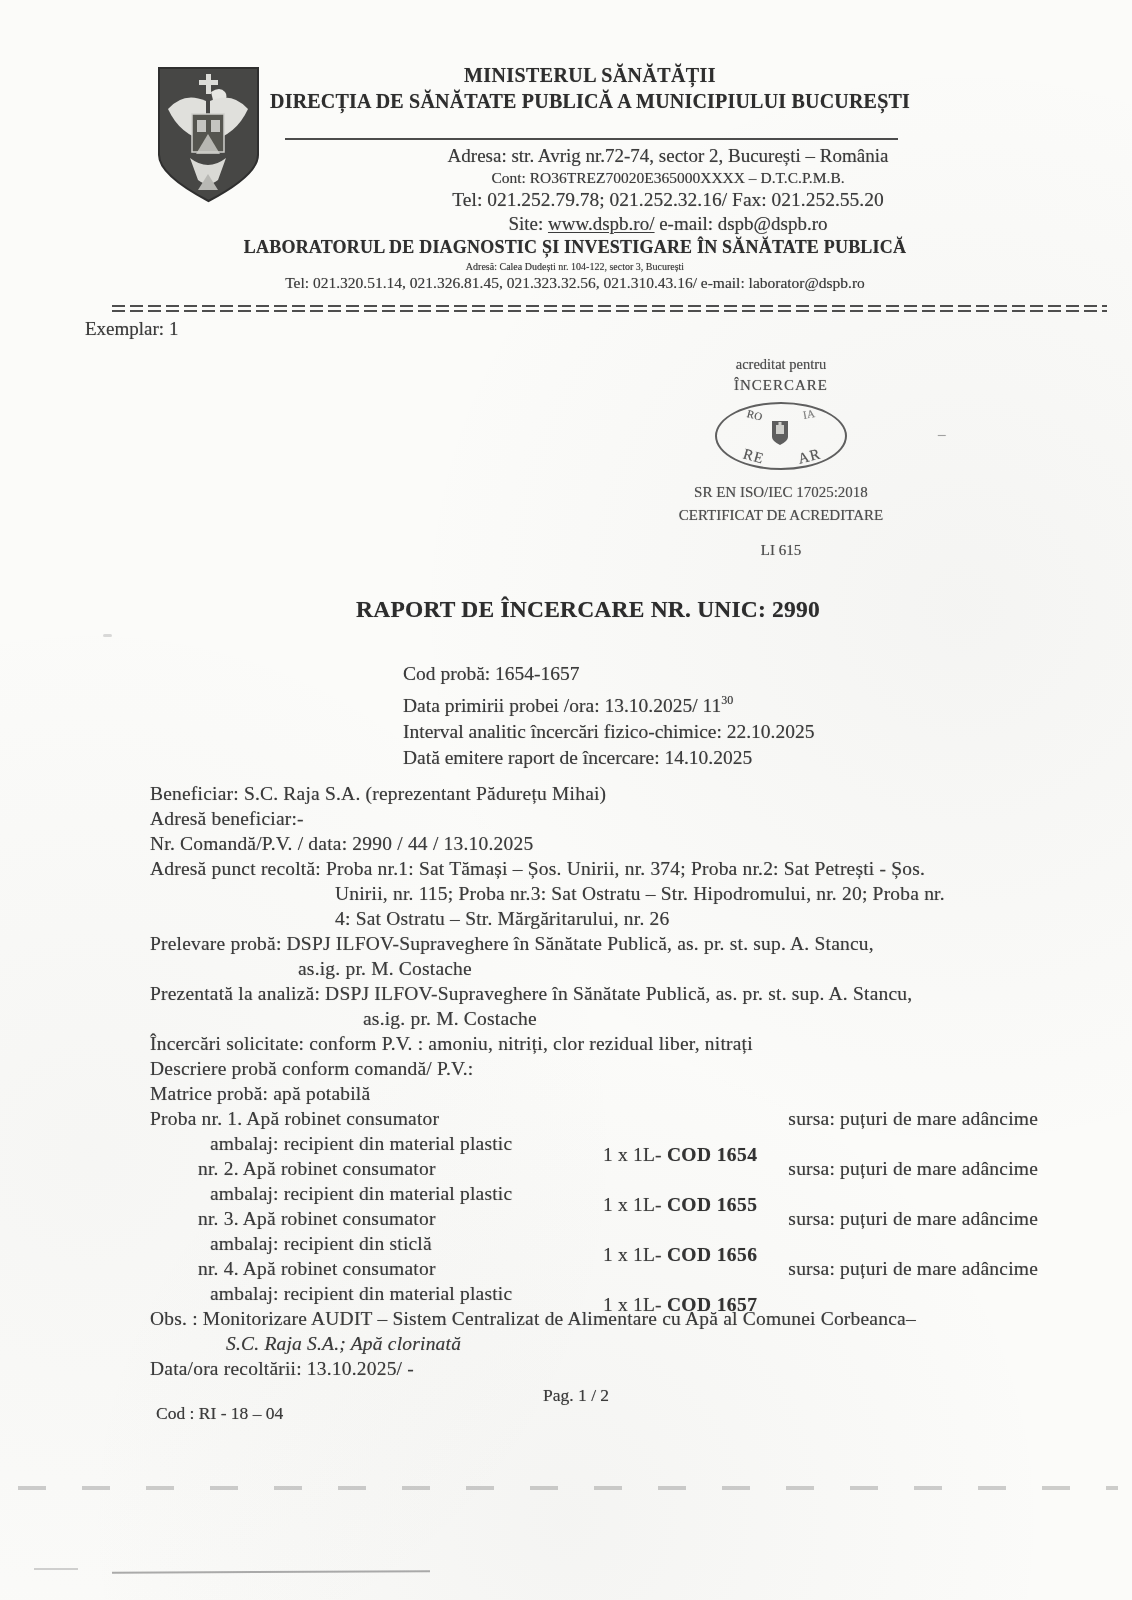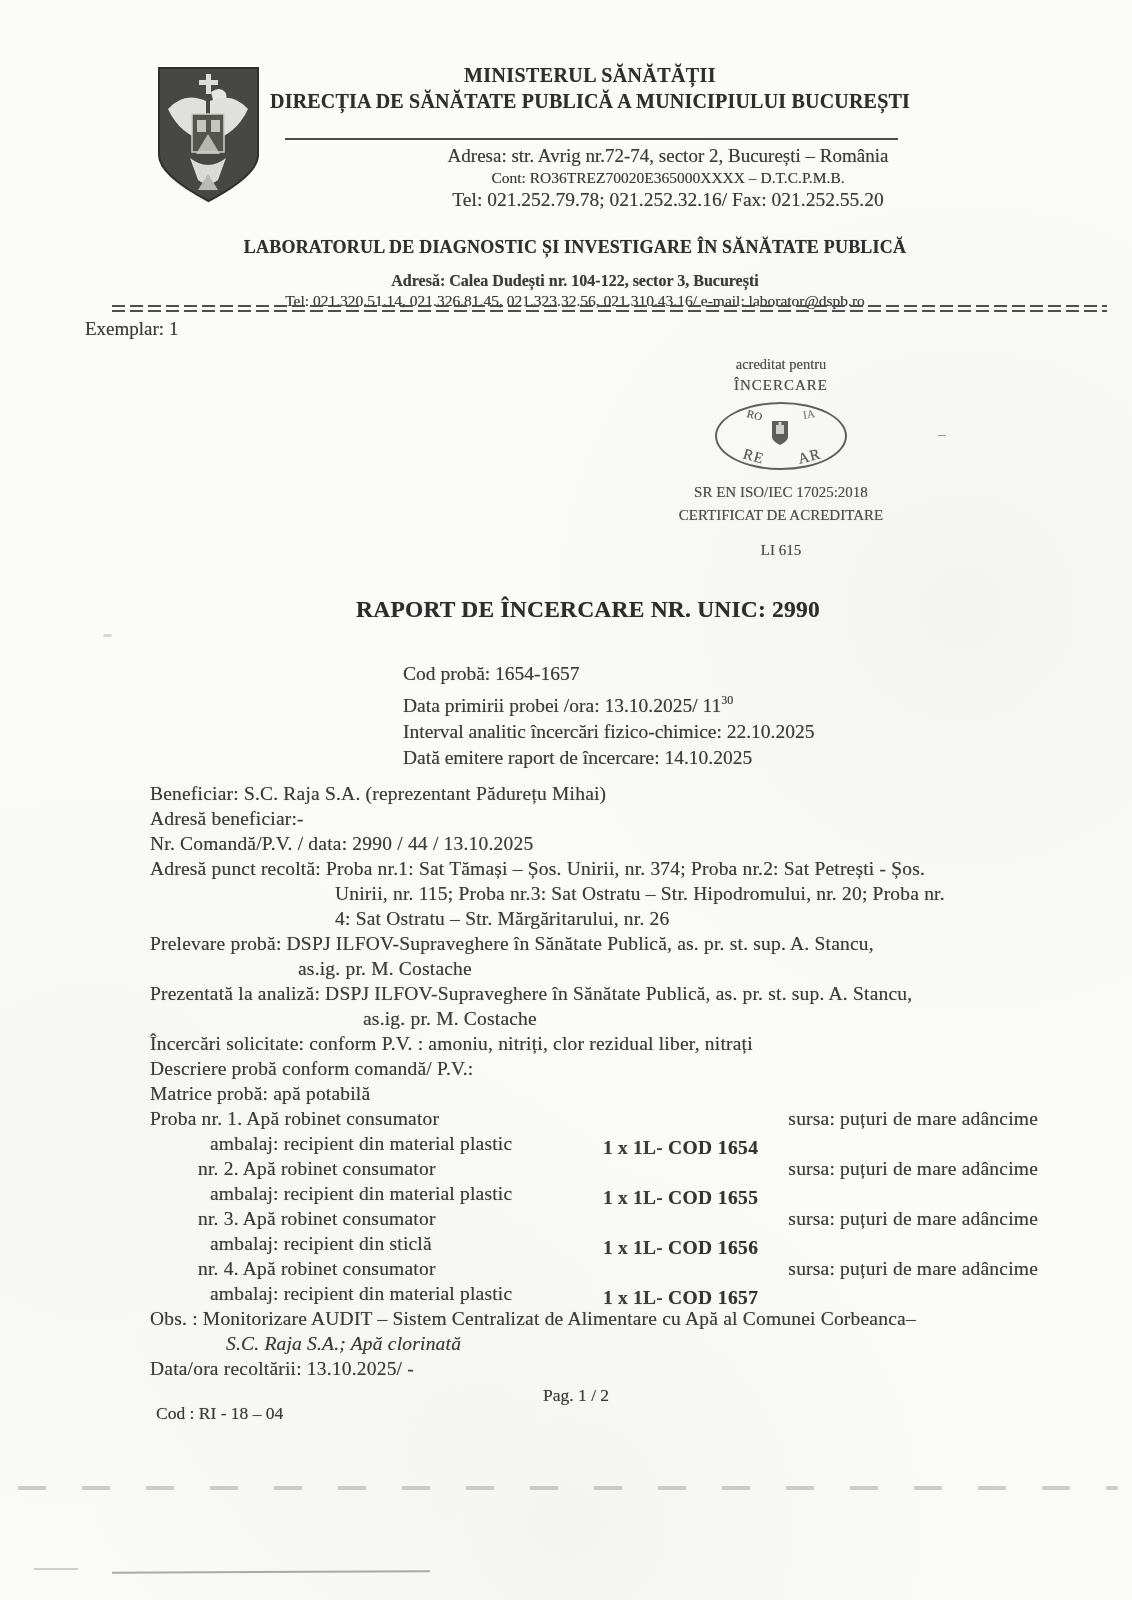--- a/index.html
+++ b/index.html
@@ -25,21 +25,21 @@
   .header-titles .directorate{font-weight:bold;font-size:20px;letter-spacing:0.2px;margin-top:3px;}
   .header-rule{left:285px;top:138px;width:613px;height:2px;background:#4c4c4c;filter:blur(0.4px);}
   .header-address{left:336px;top:145px;width:664px;text-align:center;}
   .header-address .address{font-size:19px;}
   .header-address .account{font-size:15.5px;margin-top:2px;}
   .header-address .phone{font-size:19.5px;margin-top:2px;}
   .header-address .site{font-size:19px;margin-top:2px;}
   .header-address .site u{text-underline-offset:2px;}
   .header-lab{left:140px;top:237px;width:870px;text-align:center;}
   .header-lab .lab-name{font-weight:bold;font-size:18px;color:#2f2f2f;letter-spacing:0.2px;}
-  .header-lab .lab-address{font-size:16px;margin-top:14px;font-weight:bold;}
+  .header-lab .lab-address{font-size:10px;margin-top:3px;}
   .header-lab .lab-phone{font-size:15.5px;margin-top:2px;}
   
   .separator{left:112px;top:305px;width:995px;height:9px;}
   .separator .bar{height:2.4px;background:repeating-linear-gradient(90deg,#4e4e4e 0 13px,rgba(0,0,0,0) 13px 18px);}
   .separator .bar + .bar{margin-top:2.6px;}
   .exemplar{left:85px;top:318px;font-size:19px;}
   
   .accreditation{left:645px;top:356px;width:272px;text-align:center;color:#4f4f4f;}
   .accreditation .tagline{font-size:14.5px;}
   .accreditation .acc-type{font-size:15px;letter-spacing:1px;margin-top:4px;}
@@ -63,21 +63,21 @@
   .ln{white-space:nowrap;}
   .ind-wrap1{padding-left:185px;}
   .ind-prel{padding-left:148px;}
   .ind-prez{padding-left:213px;}
   .ind-obs{padding-left:76px;font-style:italic;}
   .sample-head{display:flex;}
   .sample-head .sname{white-space:nowrap;}
   .sample-head .ssource{margin-left:auto;white-space:nowrap;}
   .sample-detail{position:relative;white-space:nowrap;}
   .sample-detail .pack{padding-left:60px;display:inline-block;}
-  .sample-detail .scode{position:absolute;left:453px;top:4px;font-weight:bold;}
+  .sample-detail .scode{position:absolute;left:453px;top:11px;}
   .sample-detail .scode b{letter-spacing:0.4px;color:#333;}
   .ind-nr{padding-left:48px;}
   
   .footer-page{left:543px;top:1385px;font-size:17.5px;}
   .footer-cod{left:156px;top:1403px;font-size:17.5px;}
   
   .smudge-row{left:18px;top:1486px;width:1100px;height:4px;opacity:.32;filter:blur(0.6px);
     background:repeating-linear-gradient(90deg,#6e6e6e 0 28px,transparent 28px 64px);}
   .bottom-line{left:112px;top:1571px;width:318px;height:2px;background:#8f8f8f;opacity:.75;transform:rotate(-0.3deg);}
   .bottom-dash{left:34px;top:1568px;width:44px;height:2px;background:#b3b3b3;opacity:.6;}
@@ -108,20 +108,21 @@
   <div class="abs header-titles">
     <div class="ministry">MINISTERUL SĂNĂTĂȚII</div>
     <div class="directorate">DIRECȚIA DE SĂNĂTATE PUBLICĂ A MUNICIPIULUI BUCUREȘTI</div>
   </div>
   <div class="abs header-rule"></div>
 
   <div class="abs header-address">
     <div class="address">Adresa: str. Avrig nr.72-74, sector 2, București – România</div>
     <div class="account">Cont: RO36TREZ70020E365000XXXX – D.T.C.P.M.B.</div>
     <div class="phone">Tel: 021.252.79.78; 021.252.32.16/ Fax: 021.252.55.20</div>
+    <div class="site"><span>Site: </span><u>www.dspb.ro/</u><span> e-mail:  dspb@dspb.ro</span></div>
   </div>
 
   <div class="abs header-lab">
     <div class="lab-name">LABORATORUL DE DIAGNOSTIC ȘI INVESTIGARE ÎN SĂNĂTATE PUBLICĂ</div>
     <div class="lab-address">Adresă: Calea Dudești nr. 104-122, sector 3, București</div>
     <div class="lab-phone">Tel: 021.320.51.14, 021.326.81.45, 021.323.32.56, 021.310.43.16/ e-mail: laborator@dspb.ro</div>
   </div>
 
   <div class="abs separator">
     <div class="bar"></div>

